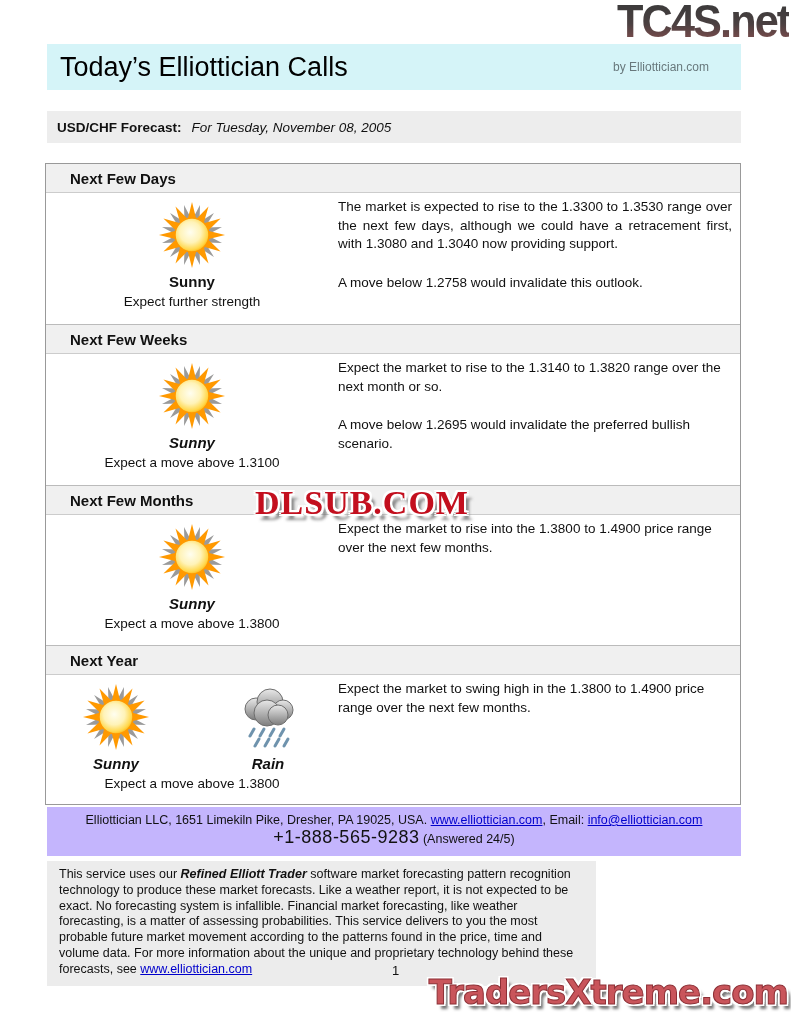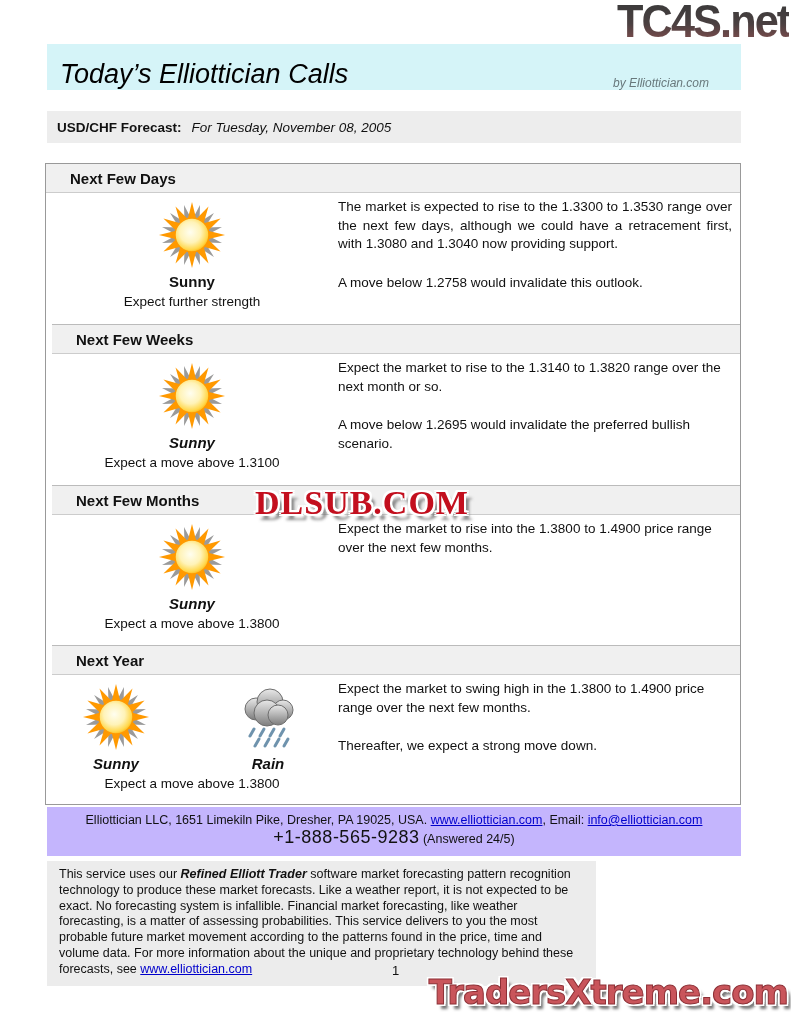--- a/index.html
+++ b/index.html
@@ -7,35 +7,35 @@
   .page{position:relative;width:791px;height:1024px;background:#fff;overflow:hidden;}
 
   
   .tc4s{position:absolute;top:-6px;right:2px;font-weight:800;font-size:46px;letter-spacing:-2px;
     transform:scaleX(.94);transform-origin:right top;
     background:linear-gradient(#3a3a3a 15%,#4a4041 55%,#8a5050 95%);
     -webkit-background-clip:text;background-clip:text;color:transparent;z-index:5;}
 
   
   .titlebar{position:absolute;left:47px;top:44px;width:694px;height:46px;background:#d5f4f8;
-    display:flex;align-items:flex-end;justify-content:space-between;z-index:2;font-style:italic;}
+    display:flex;align-items:center;justify-content:space-between;z-index:2;}
   .titlebar h1{margin:0 0 0 13px;font-size:27px;font-weight:400;color:#000;}
   .byline{margin-right:32px;font-size:12px;color:#68787c;}
 
   
   .fxbar{position:absolute;left:47px;top:111px;width:694px;height:32px;background:#ededed;
     display:flex;align-items:center;font-size:13.5px;}
   .fxbar .lbl{font-weight:bold;margin-left:10px;}
   .fxbar .date{font-style:italic;margin-left:10px;}
 
   
   .ftable{position:absolute;left:45px;top:163px;width:694px;border:1px solid #999;background:#fff;}
   .sec-head{background:#f0f0f0;border-bottom:1px solid #ccc;font-weight:bold;font-size:15px;
     padding:6px 0 5px 24px;}
-  .sec-head.inner{border-top:1px solid #bbb;margin-left:6px;}
+  .sec-head.inner{border-top:1px solid #bbb;}
   .sec-body{display:flex;}
   .col-icon{flex:0 0 292px;text-align:center;padding-top:6px;}
   .col-text{flex:1;padding:5px 8px 0 0;font-size:13.5px;line-height:1.38;}
   .col-text p{margin:0 0 0 0;}
   .col-text p + p{margin-top:20px;}
   .justify p{text-align:justify;}
   .h-days .sec-body{height:131px;} .h-weeks .sec-body{height:131px;}
   .h-months .sec-body{height:130px;} .h-year .sec-body{height:129px;}
   .wlabel{font-weight:bold;font-size:15px;margin-top:2px;}
   .em .wlabel{font-style:italic;}
@@ -227,21 +227,20 @@
               <svg class="wicon" width="72" height="72" viewBox="0 0 72 72">
                   <use href="#rainSym"></use>
                 </svg>
               <div class="wlabel">Rain</div>
             </div>
           </div>
           <div class="wcaption">Expect a move above 1.3800</div>
         </div>
         <div class="col-text">
           <p>Expect the market to swing high in the 1.3800 to 1.4900 price range over the next few months.</p>
-          <p>Thereafter, we expect a strong move down.</p>
         </div>
       </div>
     </div>
 
   </div>
 
   <div class="dlsub">DLSUB.COM</div>
 
   <div class="addrbox">
     <div><span>Elliottician LLC, 1651 Limekiln Pike, Dresher, PA 19025, USA. </span><a href="#">www.elliottician.com</a><span>, Email: </span><a href="#">info@elliottician.com</a></div>

